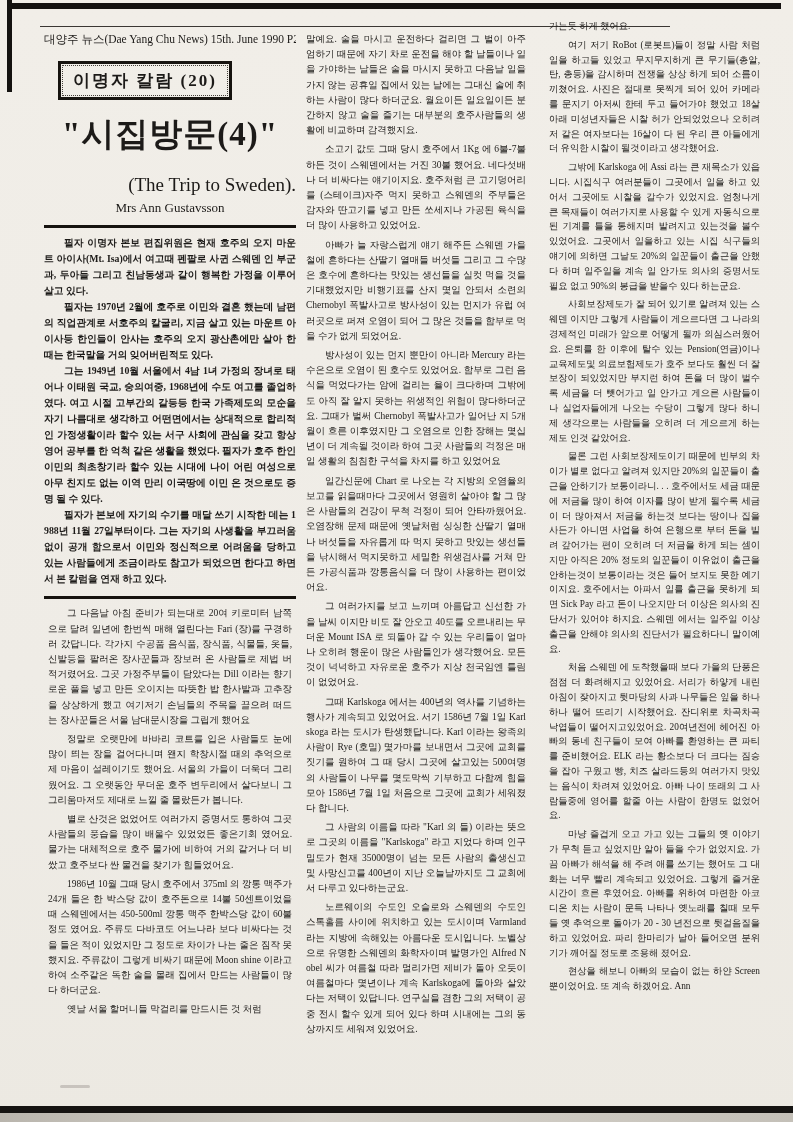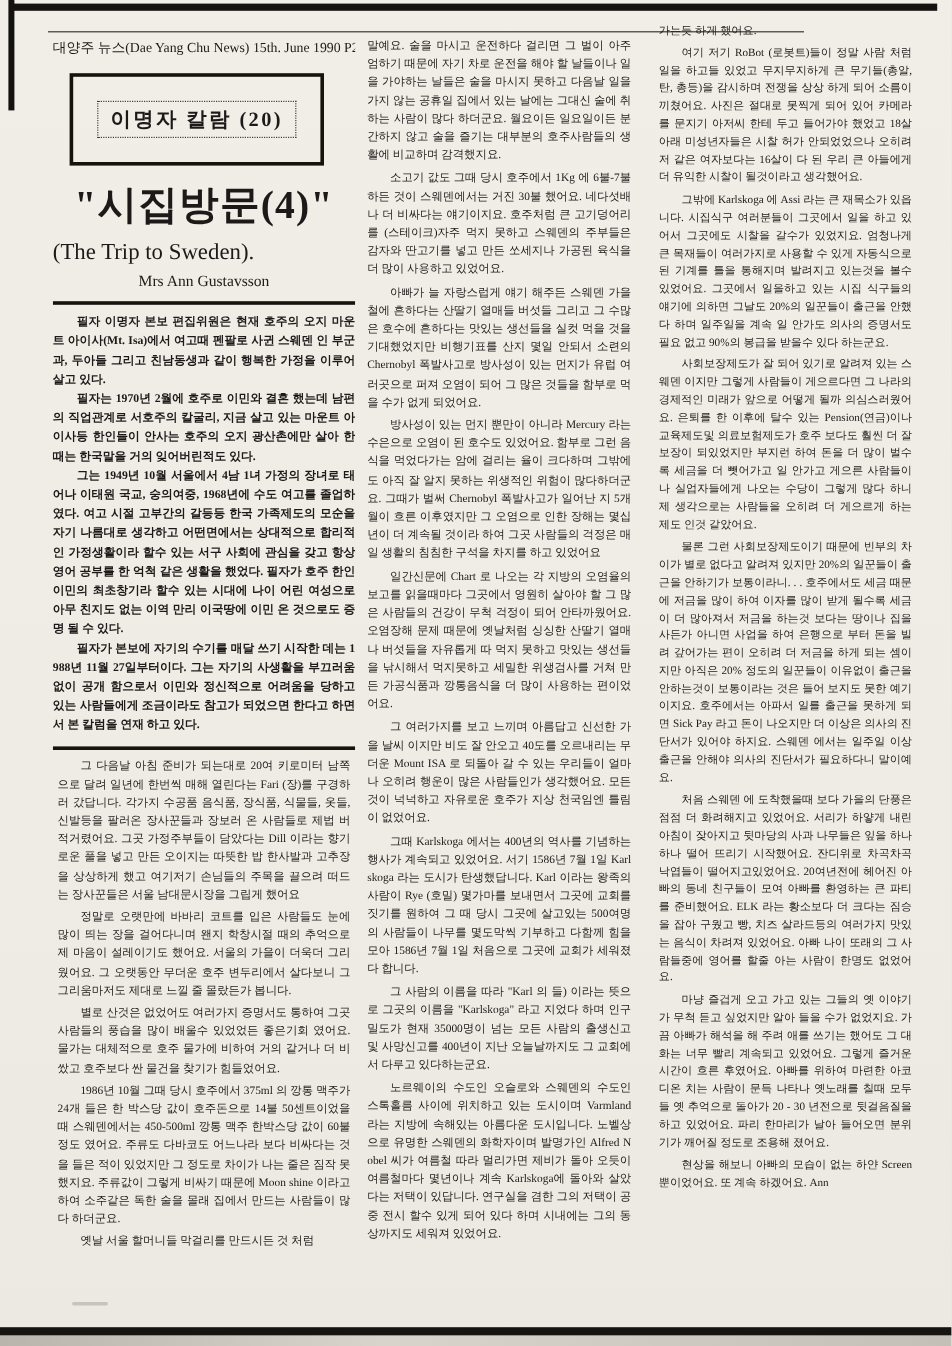--- a/index.html
+++ b/index.html
@@ -27,31 +27,31 @@
   .col1{left:44px;top:28px;width:252px;height:1074px;}
   .col2{left:302px;top:28px;width:228px;height:1074px;}
   .col3{left:545px;top:15px;width:219px;height:1088px;}
 
   .masthead{
     font-size:11.5px;letter-spacing:0px;white-space:nowrap;
     margin:4px 0 0 0;font-family:"Liberation Serif","DejaVu Serif",serif;
   }
   .label-box{
     display:inline-block;margin:14px 0 0 14px;
-    border:3px solid #16130f;padding:20px;background:transparent;text-align:right;
+    border:3px solid #16130f;padding:1px;background:transparent;text-align:right;
   }
   .label-inner{
     display:inline-block;border:1px dotted #45403a;
     padding:3px 10px;font-size:17px;font-weight:bold;letter-spacing:2px;
   }
   .headline{
     margin:16px 0 2px 0;text-align:center;
     font-size:33px;font-weight:600;letter-spacing:1px;line-height:1.1;
   }
-  .subtitle{text-align:left;font-size:19px;margin-top:10px;}
+  .subtitle{text-align:right;font-size:19px;margin-top:22px;}
   .byline{text-align:center;font-size:13px;margin-top:4px;}
   .rule{height:3px;background:#16130f;margin:9px 0 7px 0;}
 
   .intro p{
     margin:0;font-weight:bold;
     font-size:9.8px;line-height:16px;
     text-align:justify;text-indent:20px;
     word-break:break-all;
   }
   .bodytext p{

